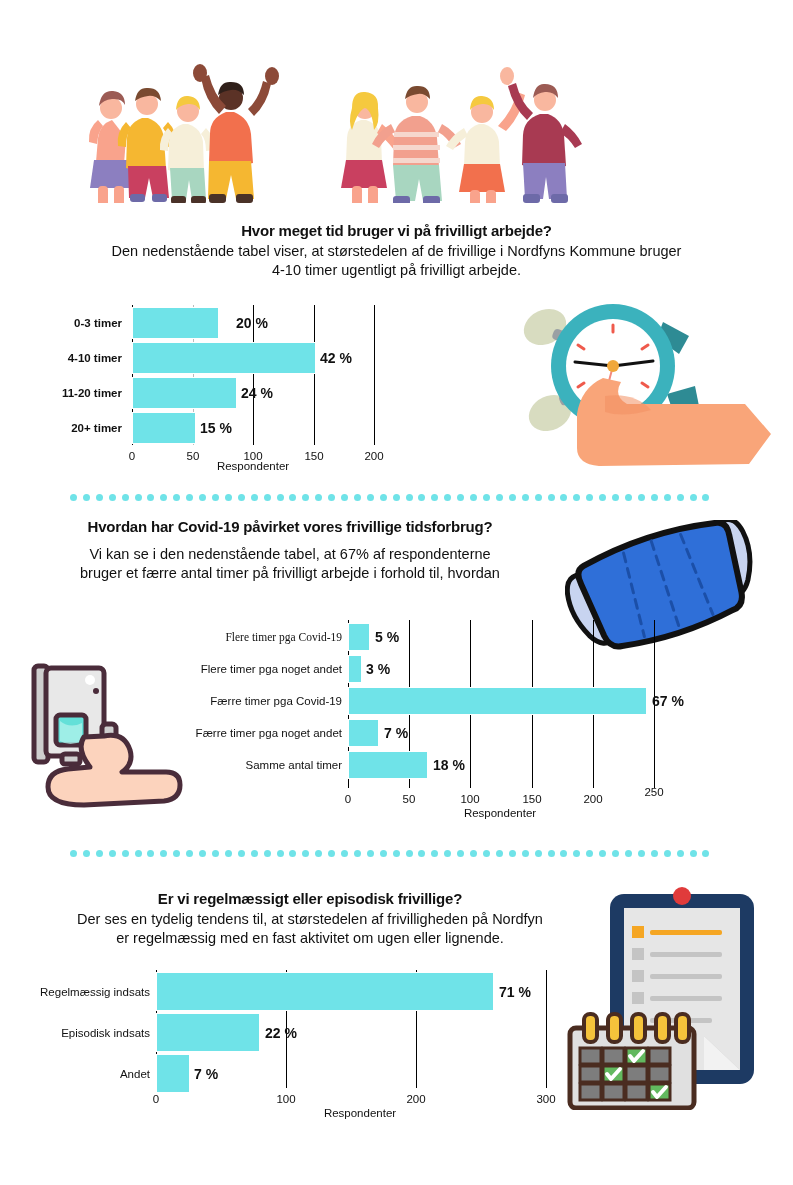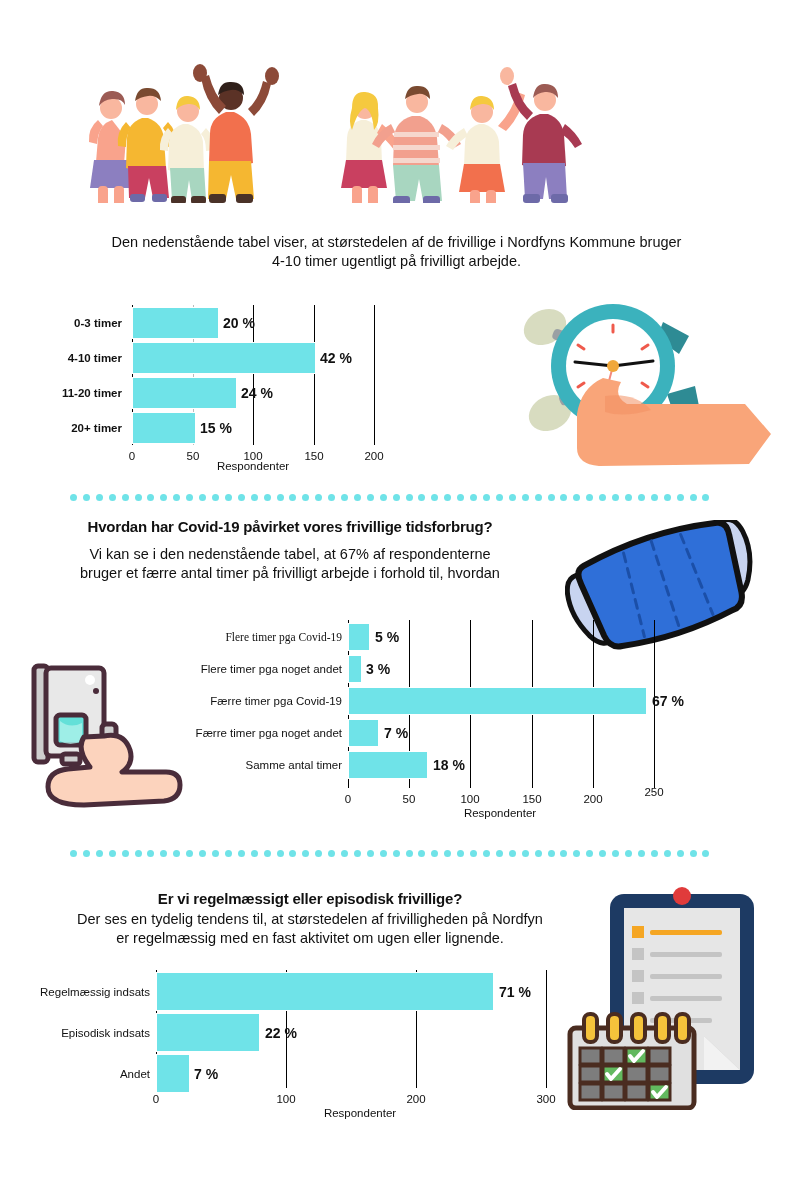--- a/index.html
+++ b/index.html
@@ -132,21 +132,22 @@
       <circle cx="467" cy="72" r="11" fill="#f9b79f"></circle>
       <path d="M455 70 q2 -15 12 -14 q13 0 13 14 q-5 -7 -13 -6 q-8 1 -12 6z" fill="#9c5b54"></path>
       <path d="M449 92 q-14 -13 -19 -34 l8 -3 q5 20 17 30z" fill="#a83a52"></path>
       <ellipse cx="429" cy="48" rx="7" ry="9" fill="#f9b79f"></ellipse>
       <path d="M487 96 q11 8 17 20 l-7 4 q-7 -11 -15 -15z" fill="#a83a52"></path>
     </g>
   </svg>
 </div>
 
 <div class="sect" style="top:222px;">
-  <div class="h-sub" style="margin-top:11px;">Den nedenstående tabel viser, at størstedelen af de frivillige i Nordfyns Kommune bruger</div>
+  <div class="h-title">Hvor meget tid bruger vi på frivilligt arbejde?</div>
+  <div class="h-sub" style="margin-top:3px;">Den nedenstående tabel viser, at størstedelen af de frivillige i Nordfyns Kommune bruger</div>
   <div class="h-sub">4-10 timer ugentligt på frivilligt arbejde.</div>
 </div>
 
 <div class="chart" style="left:0;top:300px;width:470px;height:175px;">
   <div class="plot" style="width:470px;height:175px;">
 
     <div class="gridline" style="left:132px;top:5px;height:140px;"></div>
     <div class="gridline" style="left:193px;top:5px;height:140px;background:#bbb;"></div>
     <div class="gridline" style="left:253px;top:5px;height:140px;"></div>
     <div class="gridline" style="left:314px;top:5px;height:140px;"></div>
@@ -155,21 +156,21 @@
     <div class="bar" style="left:132px;top:7px;width:87px;height:32px;"></div>
     <div class="bar" style="left:132px;top:42px;width:184px;height:32px;"></div>
     <div class="bar" style="left:132px;top:77px;width:105px;height:32px;"></div>
     <div class="bar" style="left:132px;top:112px;width:64px;height:32px;"></div>
 
     <div class="cat-label" style="right:348px;top:23px;">0-3 timer</div>
     <div class="cat-label" style="right:348px;top:58px;">4-10 timer</div>
     <div class="cat-label" style="right:348px;top:93px;">11-20 timer</div>
     <div class="cat-label" style="right:348px;top:128px;">20+ timer</div>
 
-    <div class="val-label" style="left:223px;top:23px;">20 %</div>
+    <div class="val-label" style="left:236px;top:23px;">20 %</div>
     <div class="val-label" style="left:320px;top:58px;">42 %</div>
     <div class="val-label" style="left:241px;top:93px;">24 %</div>
     <div class="val-label" style="left:200px;top:128px;">15 %</div>
 
     <div class="tick-label" style="left:132px;top:150px;">0</div>
     <div class="tick-label" style="left:193px;top:150px;">50</div>
     <div class="tick-label" style="left:253px;top:150px;">100</div>
     <div class="tick-label" style="left:314px;top:150px;">150</div>
     <div class="tick-label" style="left:374px;top:150px;">200</div>
 

